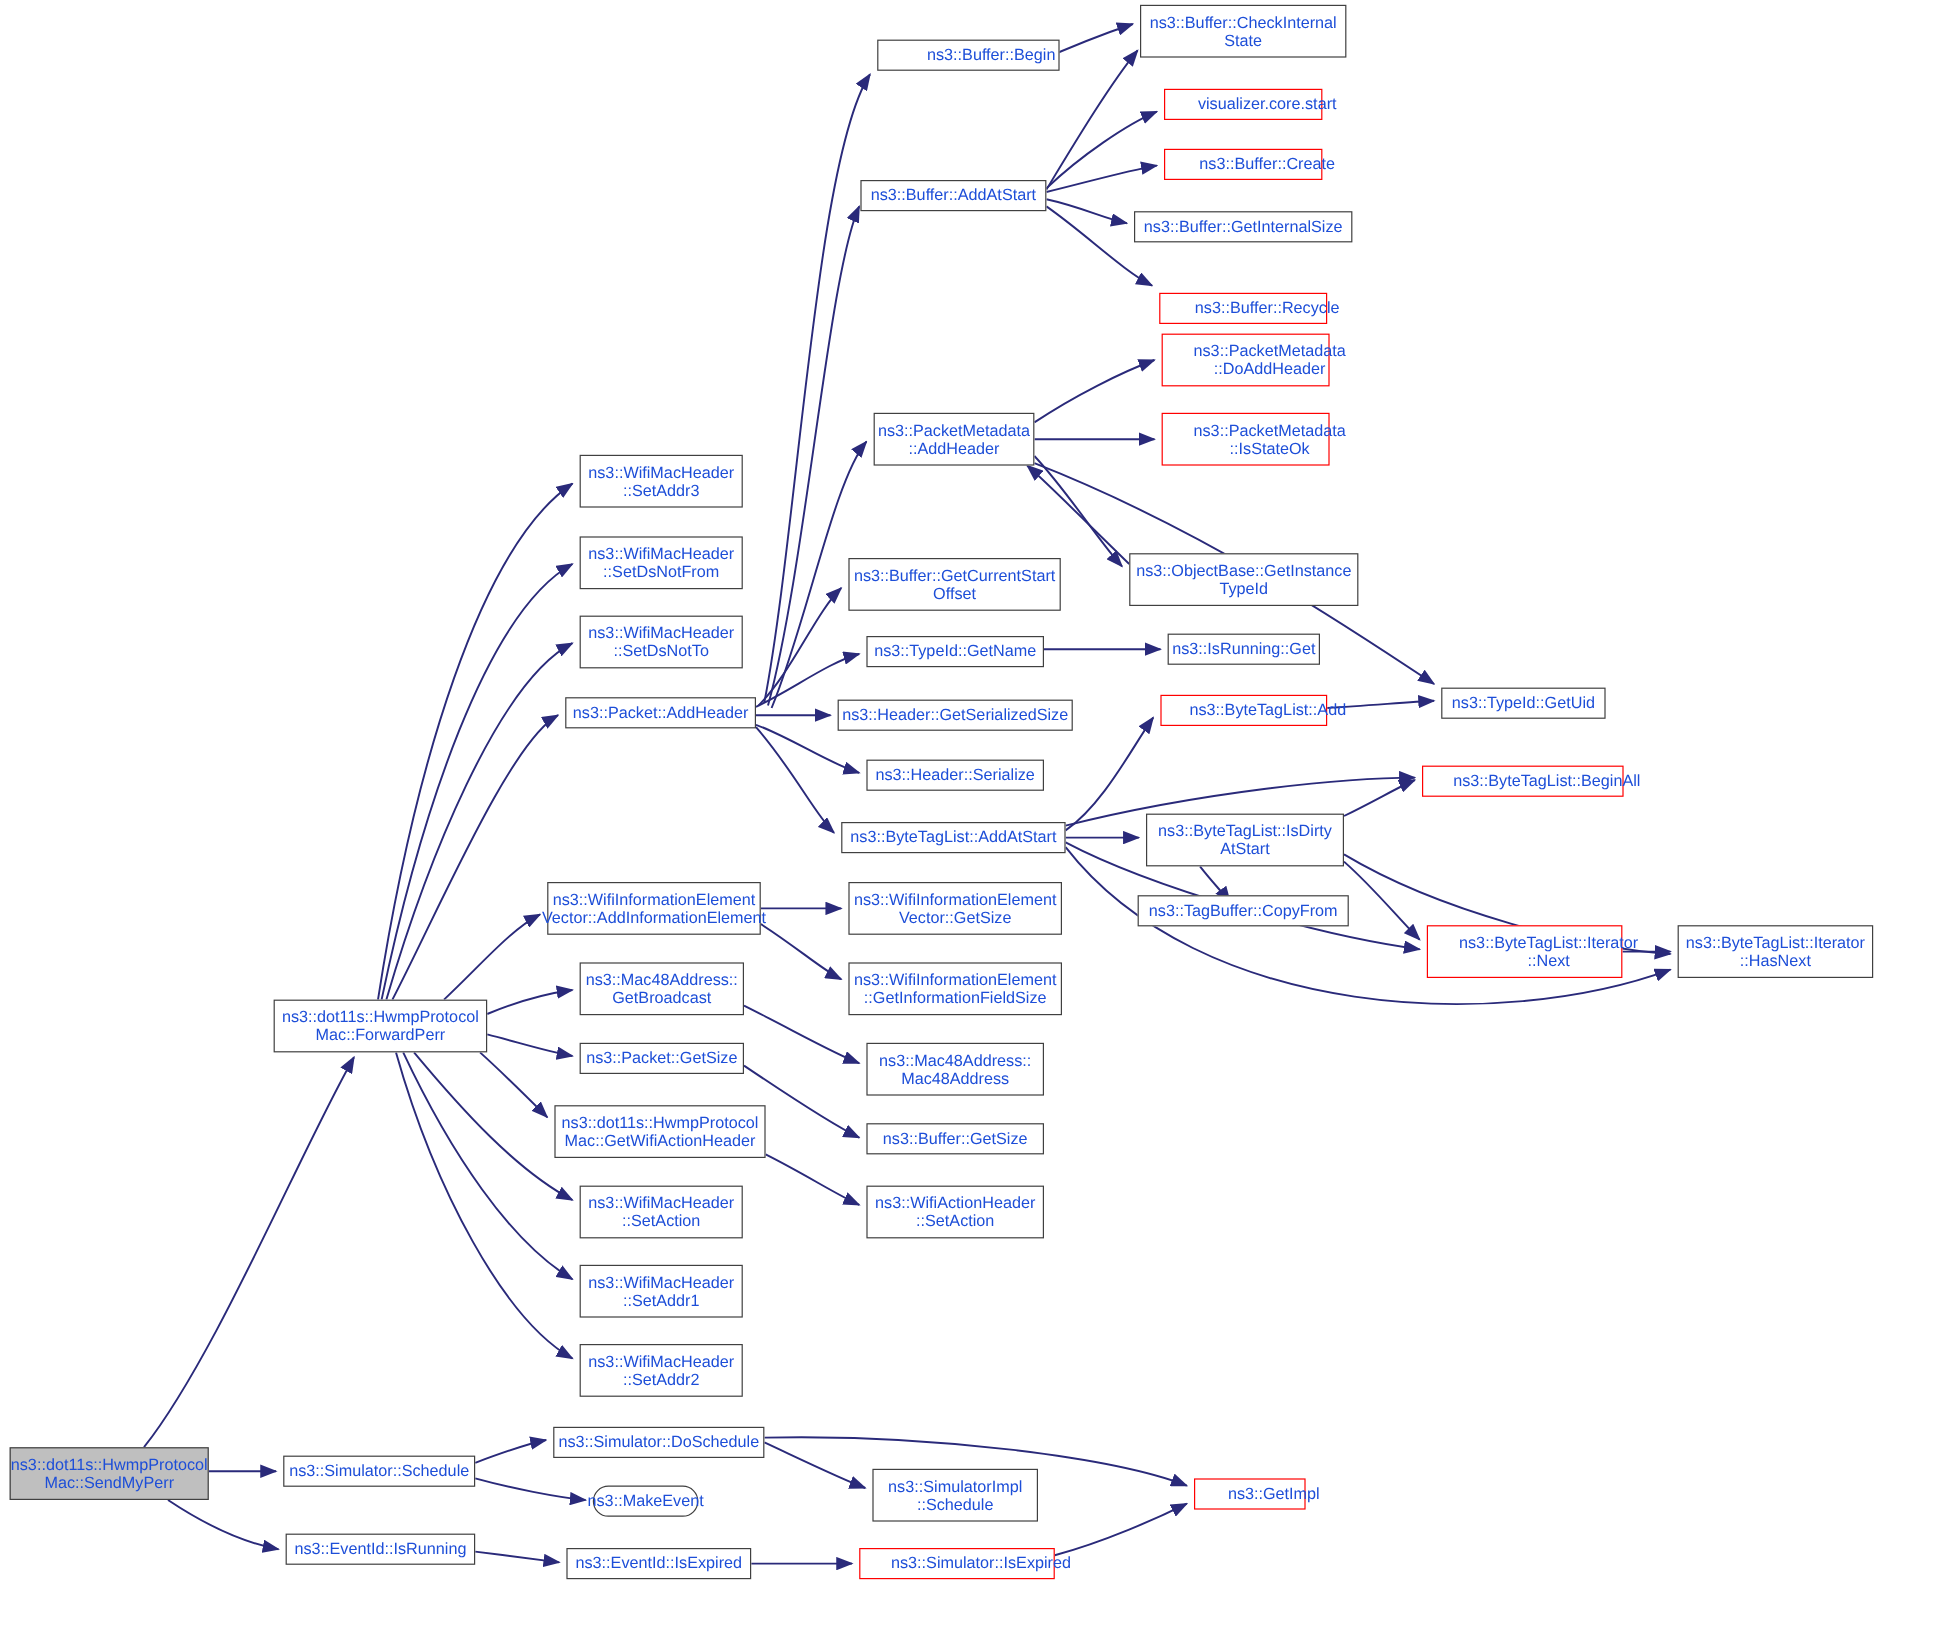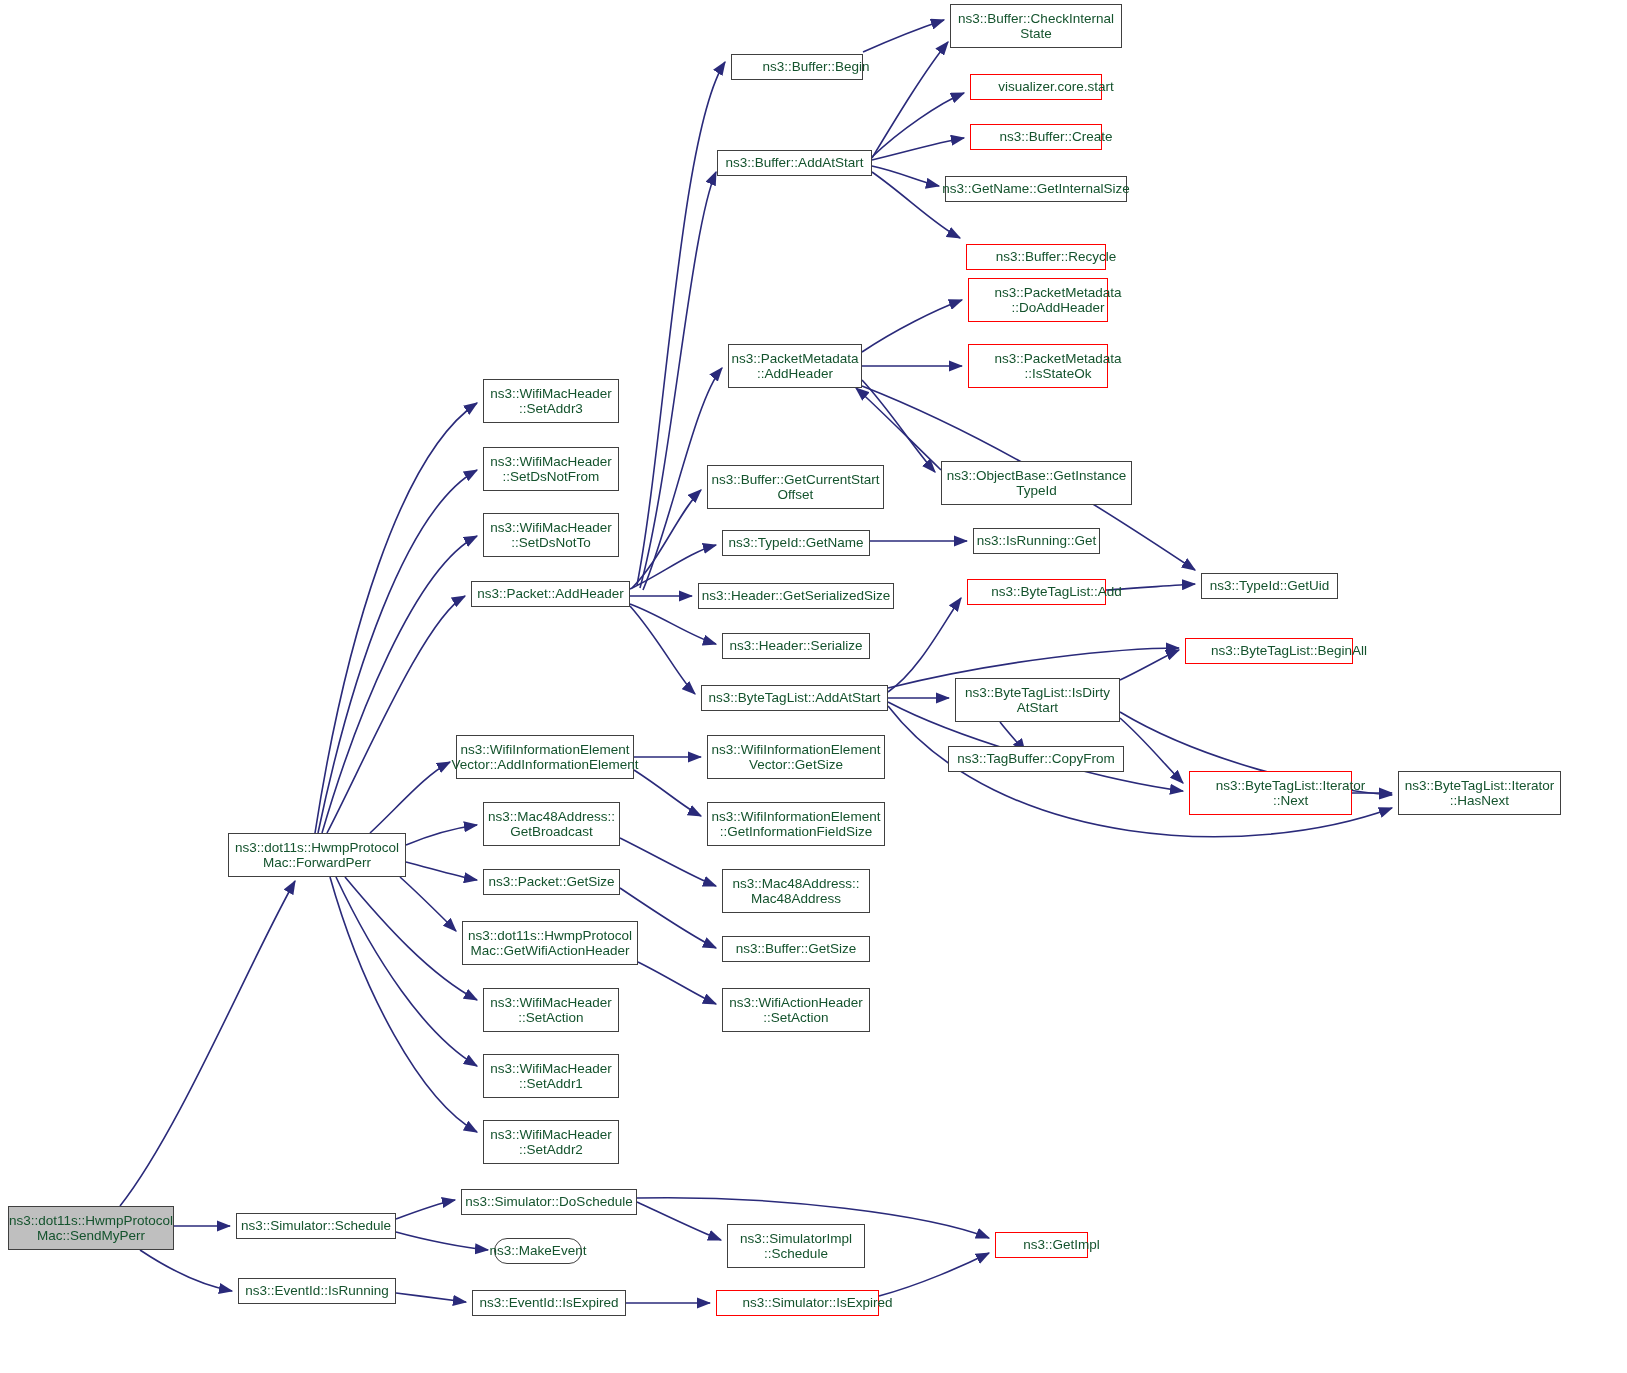--- a/index.html
+++ b/index.html
@@ -14,21 +14,21 @@
   #edges{position:absolute;left:0;top:0;width:1627px;height:1373px;}
   .node{
     position:absolute;
     box-sizing:border-box;
     display:flex;
     align-items:center;
     justify-content:center;
     text-align:center;
     background:#ffffff;
     border:1px solid #404040;
-    color:#14532d;
+    color:#1d4ed8;
     font-size:13.5px;
     line-height:15.5px;
     letter-spacing:0px;
     white-space:pre-line;
     padding:1px 3px;
     z-index:5;
   }
   .node.red{border-color:#ff0000;padding-left:43px;}
   .node.root{background:#bfbfbf;border-color:#404040;}
 </style>
@@ -120,21 +120,21 @@
 GetBroadcast</div>
       <div class="node" style="left: 483px; top: 869px; width: 137px; height: 26px;">ns3::Packet::GetSize</div>
       <div class="node" style="left: 462px; top: 921px; width: 176px; height: 44px;">ns3::dot11s::HwmpProtocol
 Mac::GetWifiActionHeader</div>
       <div class="node" style="left: 483px; top: 988px; width: 136px; height: 44px;">ns3::WifiMacHeader
 ::SetAction</div>
       <div class="node" style="left: 483px; top: 1054px; width: 136px; height: 44px;">ns3::WifiMacHeader
 ::SetAddr1</div>
       <div class="node" style="left: 483px; top: 1120px; width: 136px; height: 44px;">ns3::WifiMacHeader
 ::SetAddr2</div>
-      <div class="node" style="left: 731px; top: 54px; width: 132px; height: 26px; padding-left: 41px;">ns3::Buffer::Begin</div>
+      <div class="node" style="left: 731px; top: 33px; width: 152px; height: 26px; padding-left: 41px;">ns3::Buffer::Begin</div>
       <div class="node" style="left: 717px; top: 150px; width: 155px; height: 26px;">ns3::Buffer::AddAtStart</div>
       <div class="node" style="left: 728px; top: 344px; width: 134px; height: 44px;">ns3::PacketMetadata
 ::AddHeader</div>
       <div class="node" style="left: 707px; top: 465px; width: 177px; height: 44px;">ns3::Buffer::GetCurrentStart
 Offset</div>
       <div class="node" style="left: 722px; top: 530px; width: 148px; height: 26px;">ns3::TypeId::GetName</div>
       <div class="node" style="left: 698px; top: 583px; width: 196px; height: 26px;">ns3::Header::GetSerializedSize</div>
       <div class="node" style="left: 722px; top: 633px; width: 148px; height: 26px;">ns3::Header::Serialize</div>
       <div class="node" style="left: 701px; top: 685px; width: 187px; height: 26px;">ns3::ByteTagList::AddAtStart</div>
       <div class="node" style="left: 707px; top: 735px; width: 178px; height: 44px;">ns3::WifiInformationElement
@@ -143,21 +143,21 @@
 ::GetInformationFieldSize</div>
       <div class="node" style="left: 722px; top: 869px; width: 148px; height: 44px;">ns3::Mac48Address::
 Mac48Address</div>
       <div class="node" style="left: 722px; top: 936px; width: 148px; height: 26px;">ns3::Buffer::GetSize</div>
       <div class="node" style="left: 722px; top: 988px; width: 148px; height: 44px;">ns3::WifiActionHeader
 ::SetAction</div>
       <div class="node" style="left: 950px; top: 4px; width: 172px; height: 44px;">ns3::Buffer::CheckInternal
 State</div>
       <div class="node red" style="left: 970px; top: 74px; width: 132px; height: 26px;">visualizer.core.start</div>
       <div class="node red" style="left: 970px; top: 124px; width: 132px; height: 26px;">ns3::Buffer::Create</div>
-      <div class="node" style="left: 945px; top: 176px; width: 182px; height: 26px;">ns3::GetName::GetInternalSize</div>
+      <div class="node" style="left: 945px; top: 176px; width: 182px; height: 26px;">ns3::Buffer::GetInternalSize</div>
       <div class="node red" style="left: 966px; top: 244px; width: 140px; height: 26px;">ns3::Buffer::Recycle</div>
       <div class="node red" style="left: 968px; top: 278px; width: 140px; height: 44px;">ns3::PacketMetadata
 ::DoAddHeader</div>
       <div class="node red" style="left: 968px; top: 344px; width: 140px; height: 44px;">ns3::PacketMetadata
 ::IsStateOk</div>
       <div class="node" style="left: 941px; top: 461px; width: 191px; height: 44px;">ns3::ObjectBase::GetInstance
 TypeId</div>
       <div class="node" style="left: 973px; top: 528px; width: 127px; height: 26px;">ns3::IsRunning::Get</div>
       <div class="node red" style="left: 967px; top: 579px; width: 139px; height: 26px;">ns3::ByteTagList::Add</div>
       <div class="node" style="left: 955px; top: 678px; width: 165px; height: 44px;">ns3::ByteTagList::IsDirty

